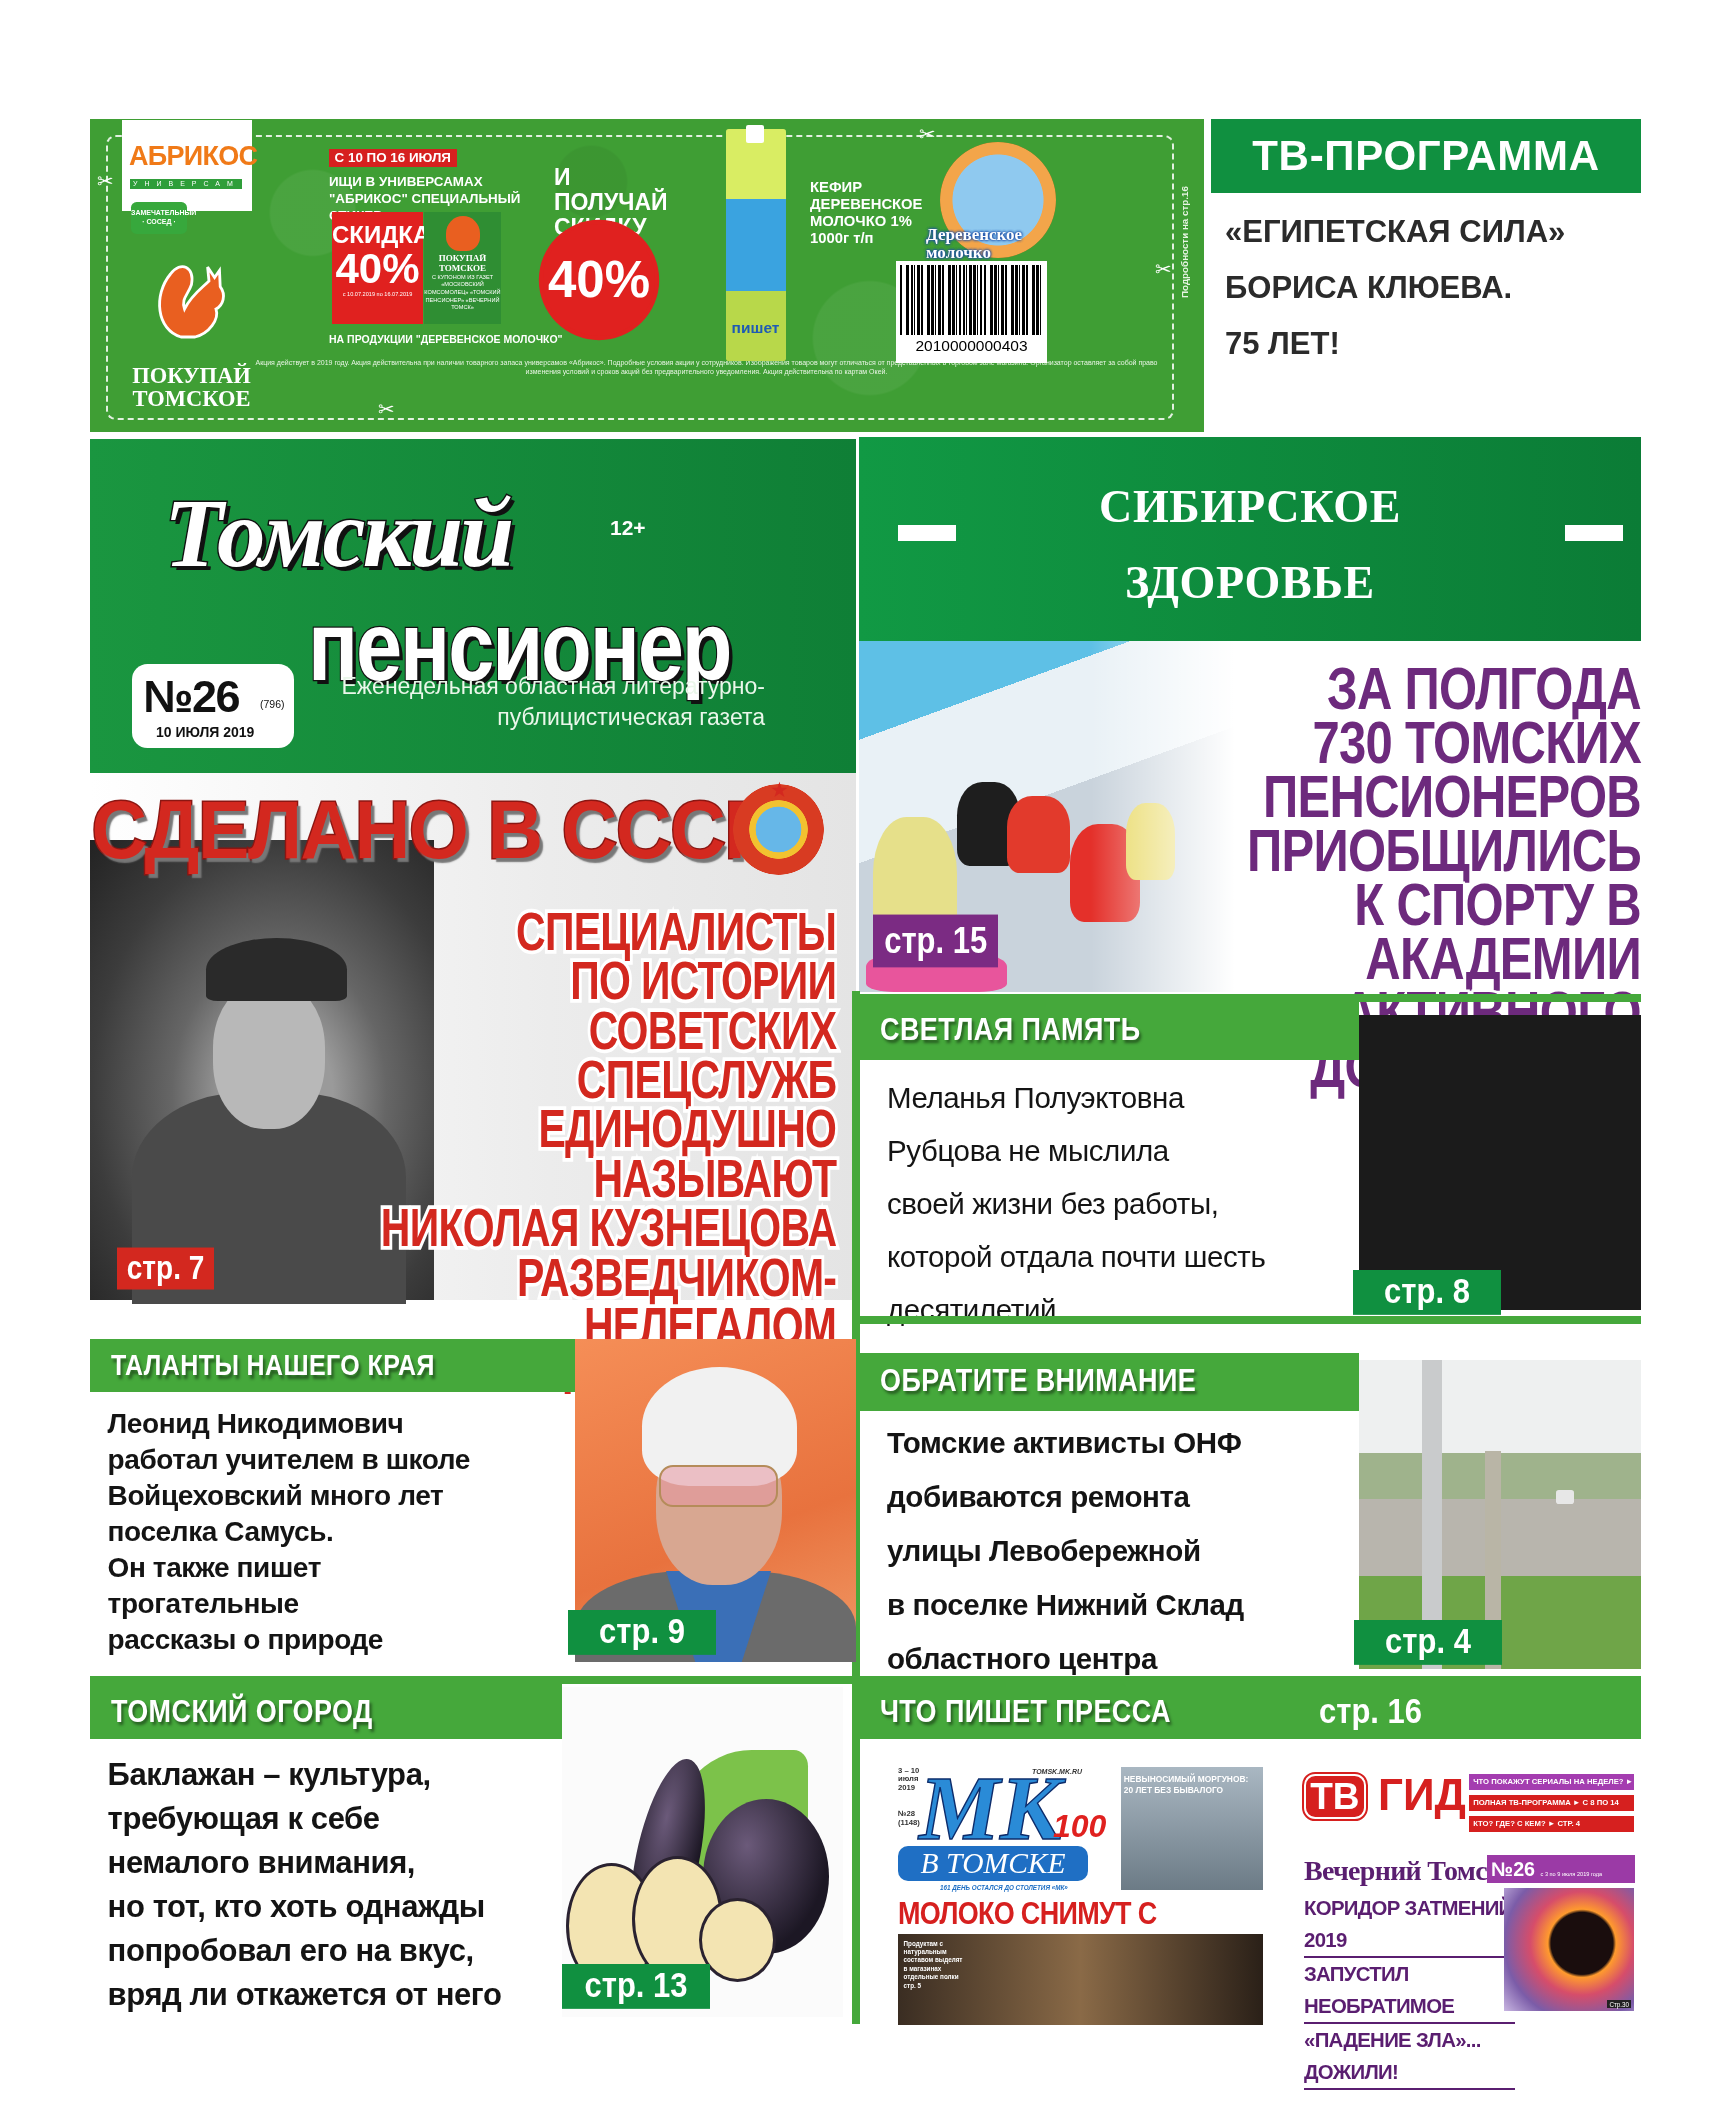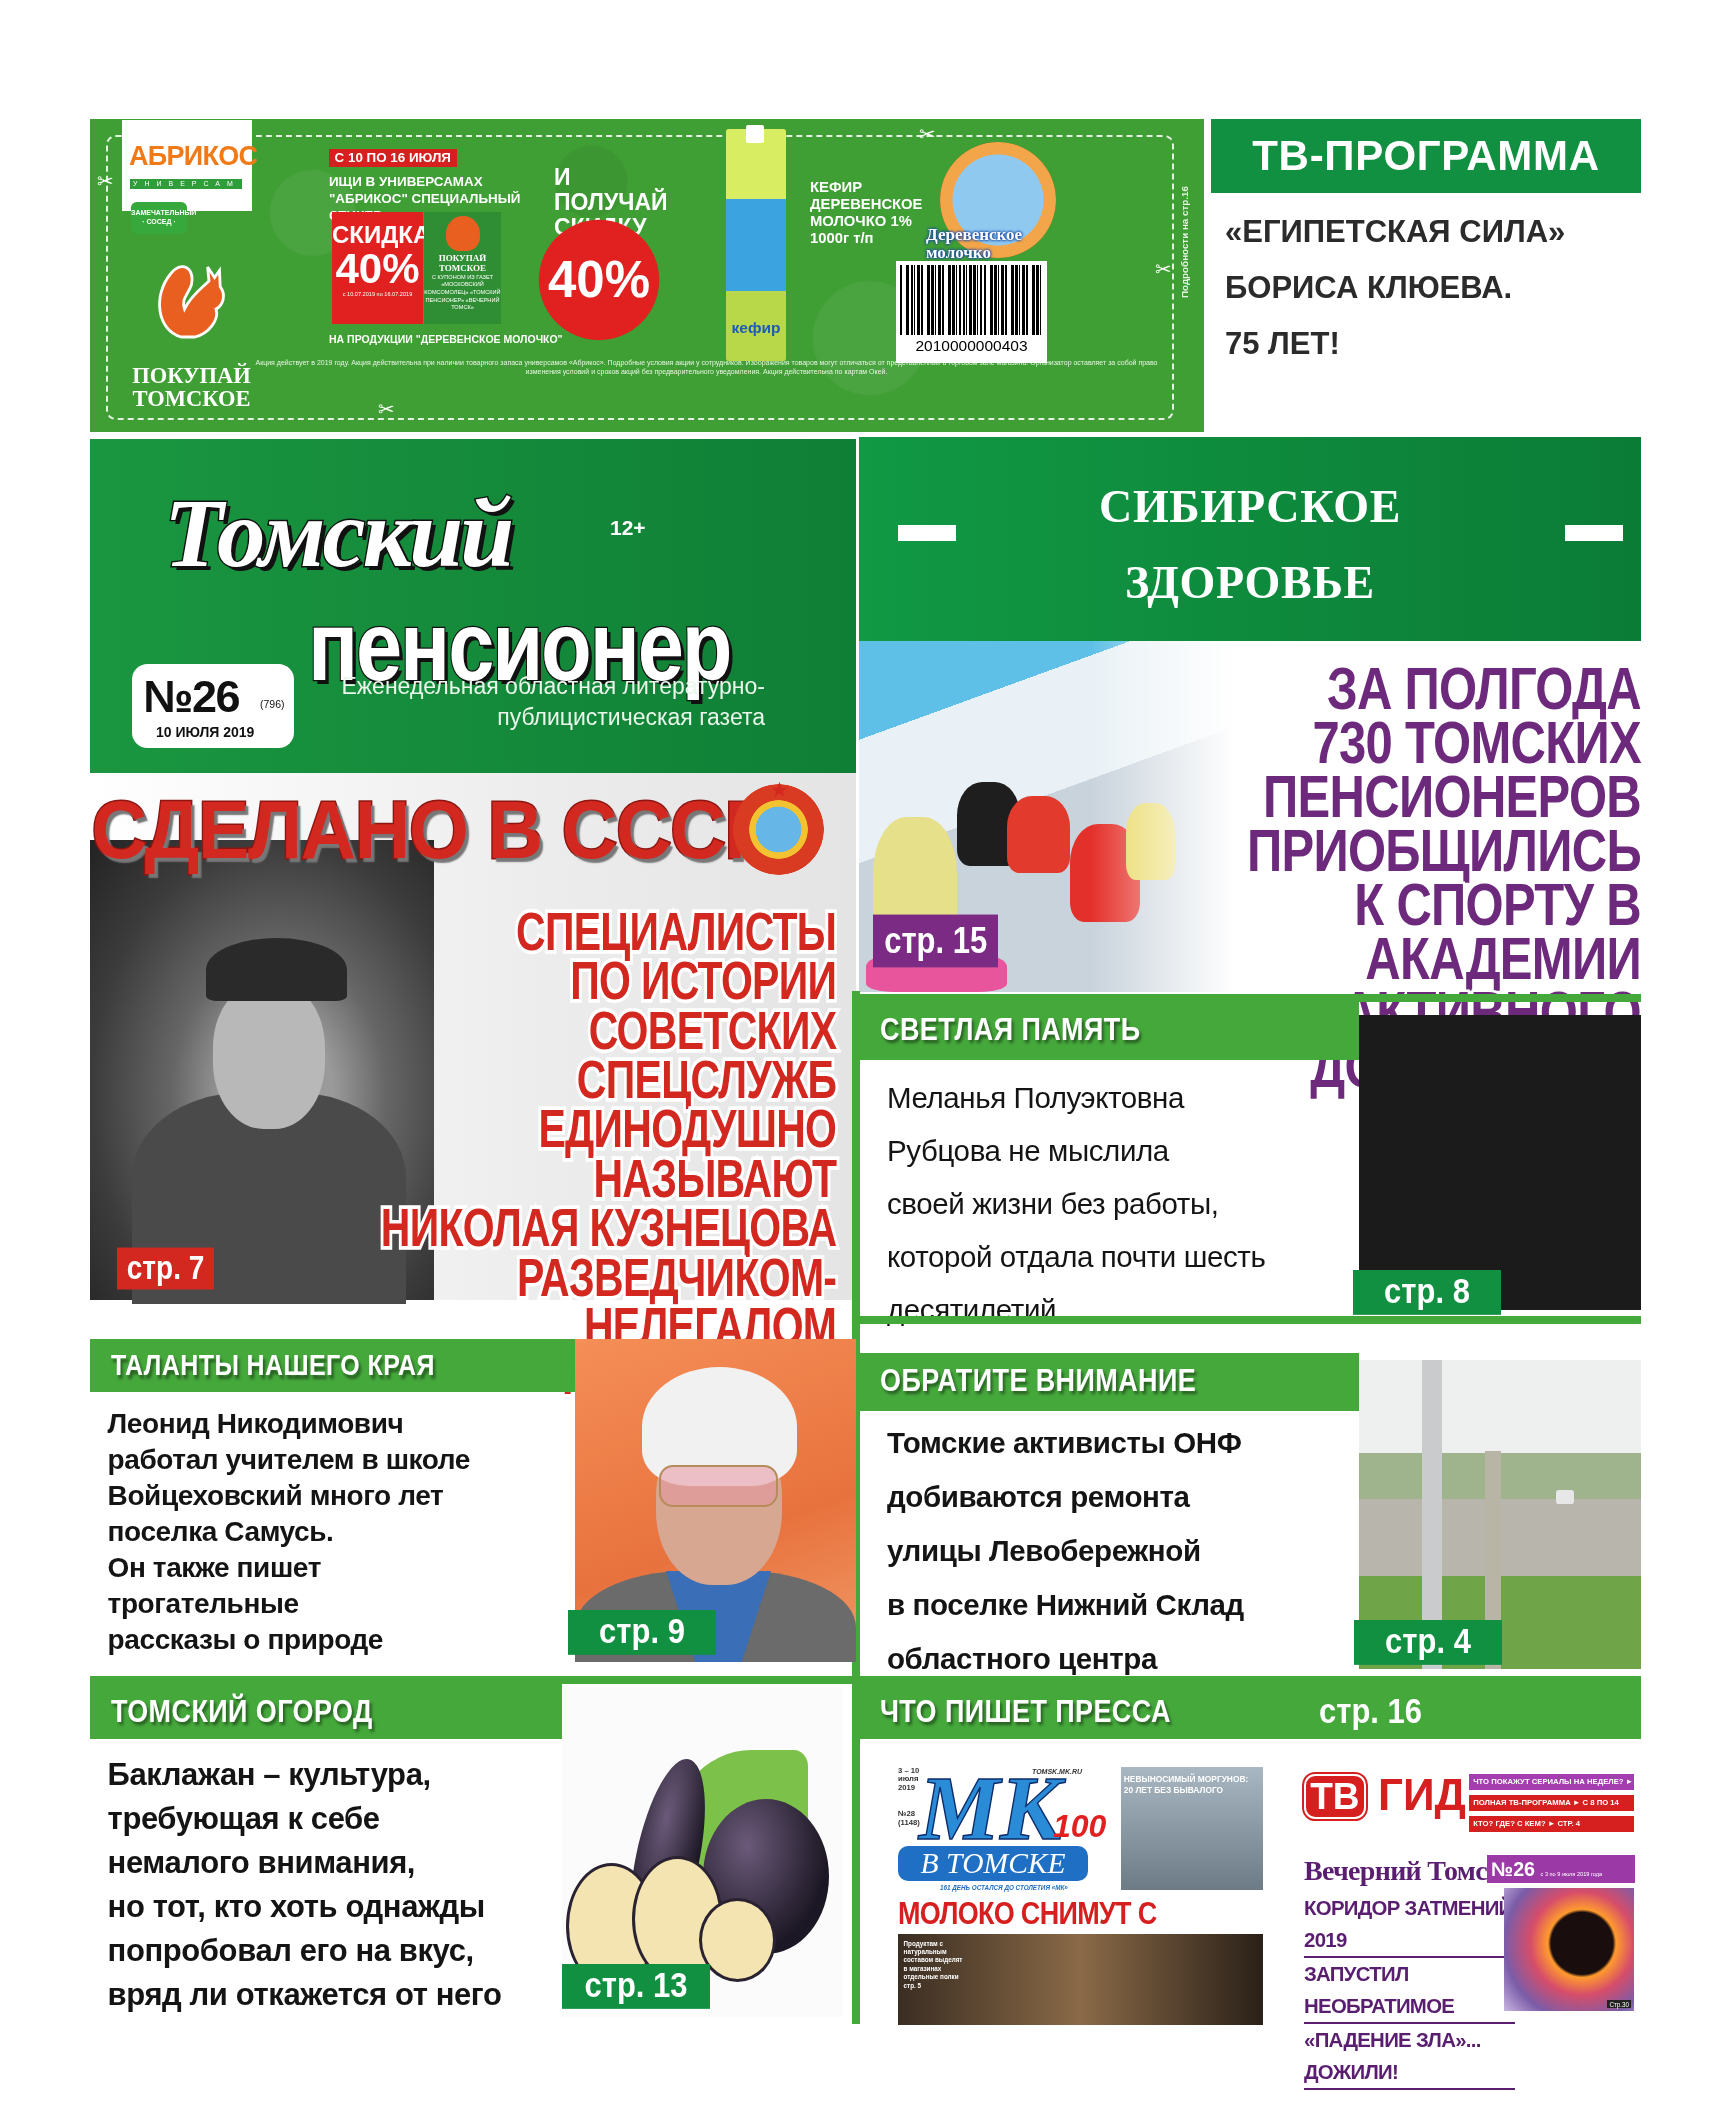--- a/index.html
+++ b/index.html
@@ -184,21 +184,21 @@
     <div class="nm">ПОКУПАЙ ТОМСКОЕ</div>
     <div>С КУПОНОМ ИЗ ГАЗЕТ «МОСКОВСКИЙ КОМСОМОЛЕЦ» «ТОМСКИЙ ПЕНСИОНЕР» «ВЕЧЕРНИЙ ТОМСК»</div>
   </div>
   <div id="na-prod" class="abs">НА ПРОДУКЦИИ "ДЕРЕВЕНСКОЕ МОЛОЧКО"</div>
   <div id="fine-print" class="abs">Акция действует в 2019 году. Акция действительна при наличии товарного запаса универсамов «Абрикос». Подробные условия акции у сотрудников. Изображения товаров могут отличаться от представленных в торговом зале магазина. Организатор оставляет за собой право изменения условий и сроков акций без предварительного уведомления. Акция действительна по картам Окей.</div>
 
   <div id="i-poluchai" class="abs" style="width:105px;">И ПОЛУЧАЙ СКИДКУ</div>
   <div id="burst" class="abs">40%</div>
   <div id="carton" class="abs">
     <div class="cap"></div>
-    <div class="kef">кефир</div>
+    <div class="kef">пишет</div>
   </div>
   <div id="kefir-txt" class="abs" style="width:126px;">КЕФИР ДЕРЕВЕНСКОЕ МОЛОЧКО 1% 1000г т/п</div>
   <div id="mol-logo" class="abs"></div>
   <div id="mol-logo-txt" class="abs">Деревенское молочко</div>
   <div id="barcode" class="abs">
     <div class="bars"></div>
     <div class="num">2010000000403</div>
   </div>
   <div id="side-note" class="abs">Подробности на стр.16</div>
 </div>

